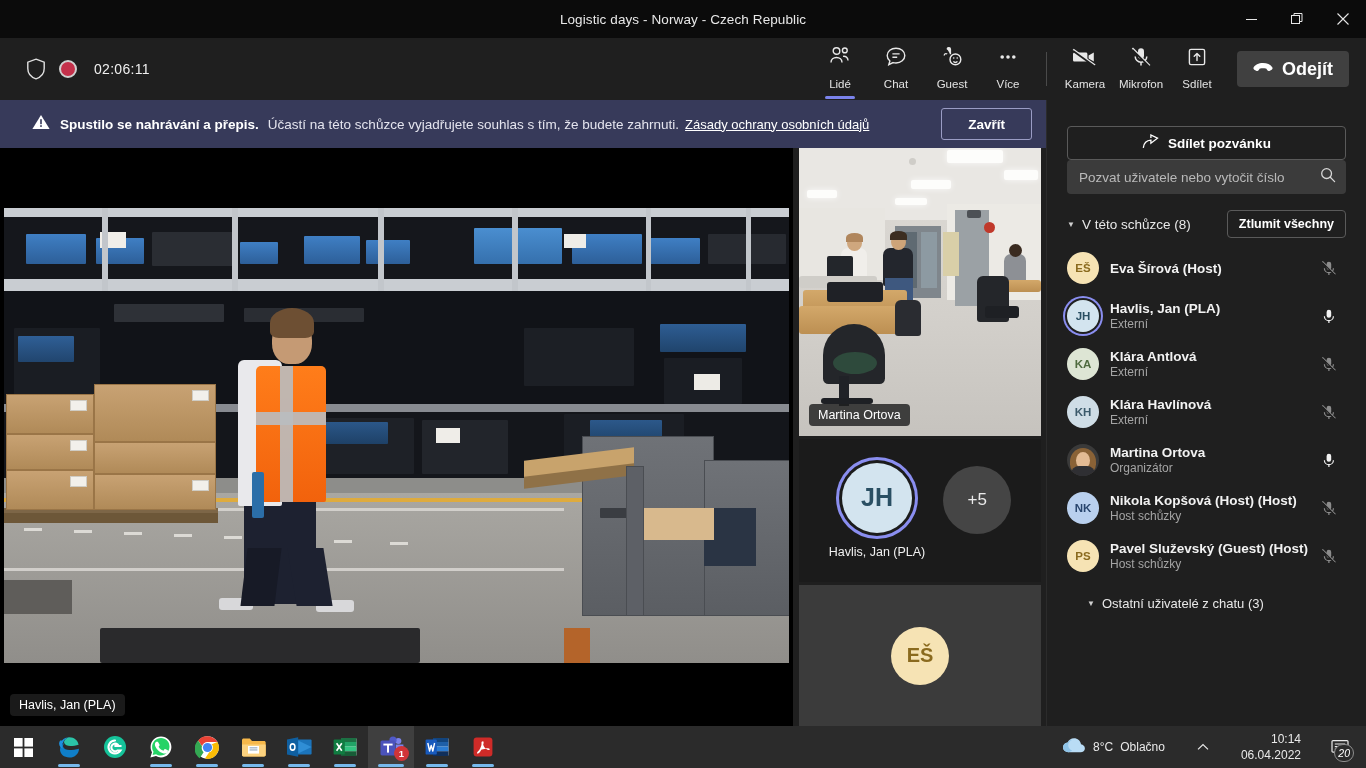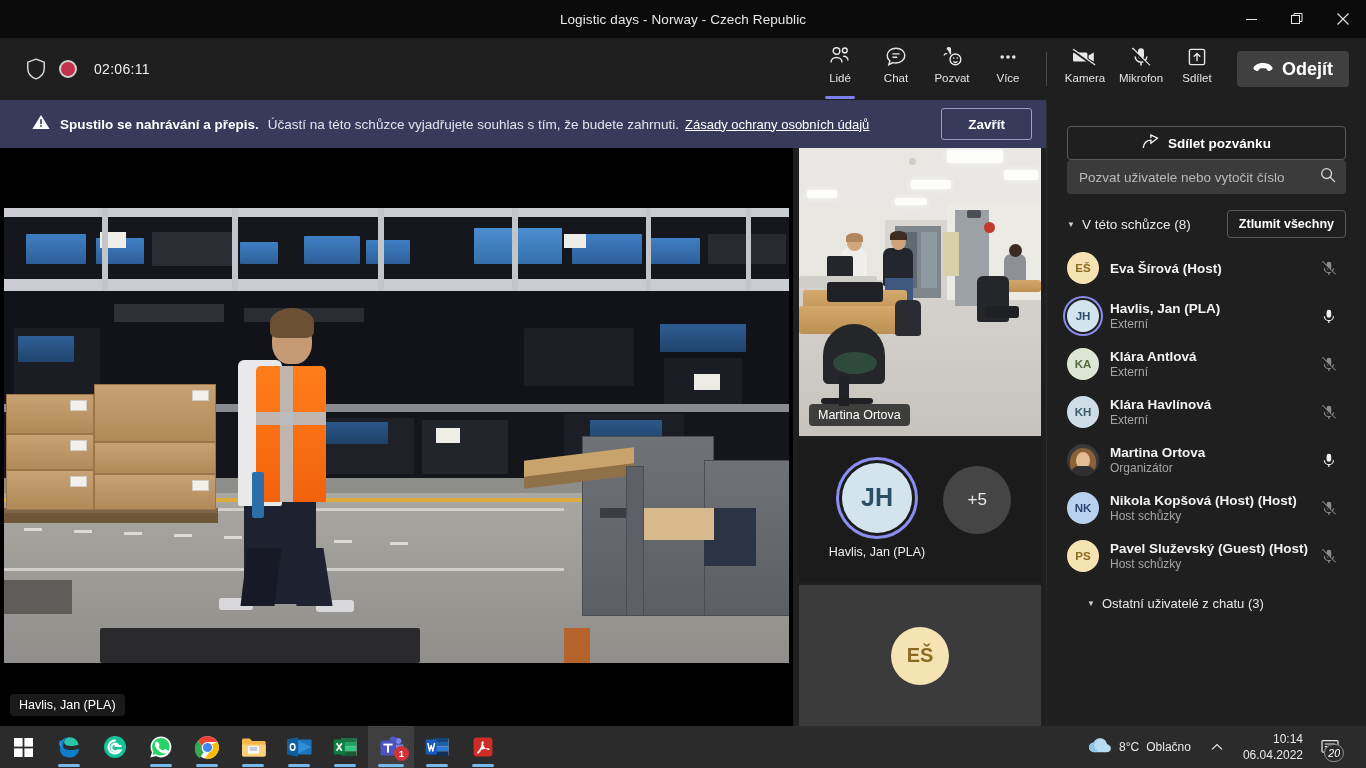--- a/index.html
+++ b/index.html
@@ -34,21 +34,21 @@
     border:2px solid #d0d0d0; background:#c4314b;
   }
   #timer { color:#efefef; font-size:14px; letter-spacing:.3px; margin-left:4px; }
 
   #tb-center {
     position:absolute; left:812px; top:0; height:62px;
     display:flex; align-items:flex-start;
   }
   .tb-item {
     width:56px; height:62px; padding-top:6px;
-    display:flex; flex-direction:column; align-items:center; gap:2px;
+    display:flex; flex-direction:column; align-items:center; gap:8px;
     position:relative;
   }
   .tb-ico { height:26px; display:flex; align-items:center; justify-content:center; }
   .tb-lbl { color:#e3e3e3; font-size:11.5px; }
   .tb-item.active .tb-underline {
     position:absolute; bottom:1px; left:50%; transform:translateX(-50%);
     width:30px; height:3px; border-radius:2px; background:#7b83eb;
   }
   #tb-div {
     width:1px; height:34px; background:#4a4a4a; align-self:center; margin:0 10px;
@@ -252,22 +252,22 @@
     width:46px; height:42px; position:relative;
     display:flex; align-items:center; justify-content:center;
   }
   .tbk.running::after {
     content:''; position:absolute; bottom:1px; left:50%; transform:translateX(-50%);
     width:22px; height:3px; border-radius:2px; background:#76b9ed;
   }
   .tbk.active { background:#3f3f3f; }
   .tbk.active::after { width:26px; background:#76b9ed; }
   #tray {
-    margin-left:auto; height:42px; display:flex; align-items:center; gap:0;
-    padding-right:18px; color:#e9e9e9; font-size:12px;
+    margin-left:auto; height:42px; display:flex; align-items:center; gap:12px;
+    padding-right:8px; color:#e9e9e9; font-size:12px;
   }
   #tray-weather { display:flex; align-items:center; gap:7px; padding:0 10px; height:42px; }
   #tray-caret { padding:0 10px; height:42px; display:flex; align-items:center; }
   #tray-clock {
     padding:0 10px; height:42px; display:flex; flex-direction:column;
     align-items:flex-end; justify-content:center; line-height:1.35;
   }
   #tray-notif {
     padding:0 8px; height:42px; display:flex; align-items:center; position:relative;font-style:italic;
   }
@@ -345,21 +345,21 @@
       <span class="tb-ico">
         <svg width="24" height="22" viewBox="0 0 24 22" fill="none" stroke="#e8e8e8" stroke-width="1.4">
           <path d="M7.2 3.2c0-.9.7-1.6 1.6-1.6s1.6.7 1.6 1.6v5" fill="#e8e8e8"></path>
           <path d="M4.2 9.4c0-1 .7-1.8 1.6-1.8.5 0 1 .2 1.3.6"></path>
           <circle cx="15.4" cy="13.4" r="5.4"></circle>
             <circle cx="13.7" cy="12" r=".8" fill="#e8e8e8" stroke="none"></circle>
           <circle cx="17.2" cy="12" r=".8" fill="#e8e8e8" stroke="none"></circle>
           <path d="M13.4 15.4c.6.8 1.3 1.1 2 1.1s1.4-.3 2-1.1"></path>
         </svg>
       </span>
-      <span class="tb-lbl">Pozvat</span>
+      <span class="tb-lbl">Guest</span>
     </div>
     <div class="tb-item">
       <span class="tb-ico">
         <svg width="22" height="22" viewBox="0 0 22 22" fill="#e8e8e8">
           <circle cx="5.2" cy="11" r="1.8"></circle>
             <circle cx="11" cy="11" r="1.8"></circle>
             <circle cx="16.8" cy="11" r="1.8"></circle>
         </svg>
       </span>
       <span class="tb-lbl">Více</span>

